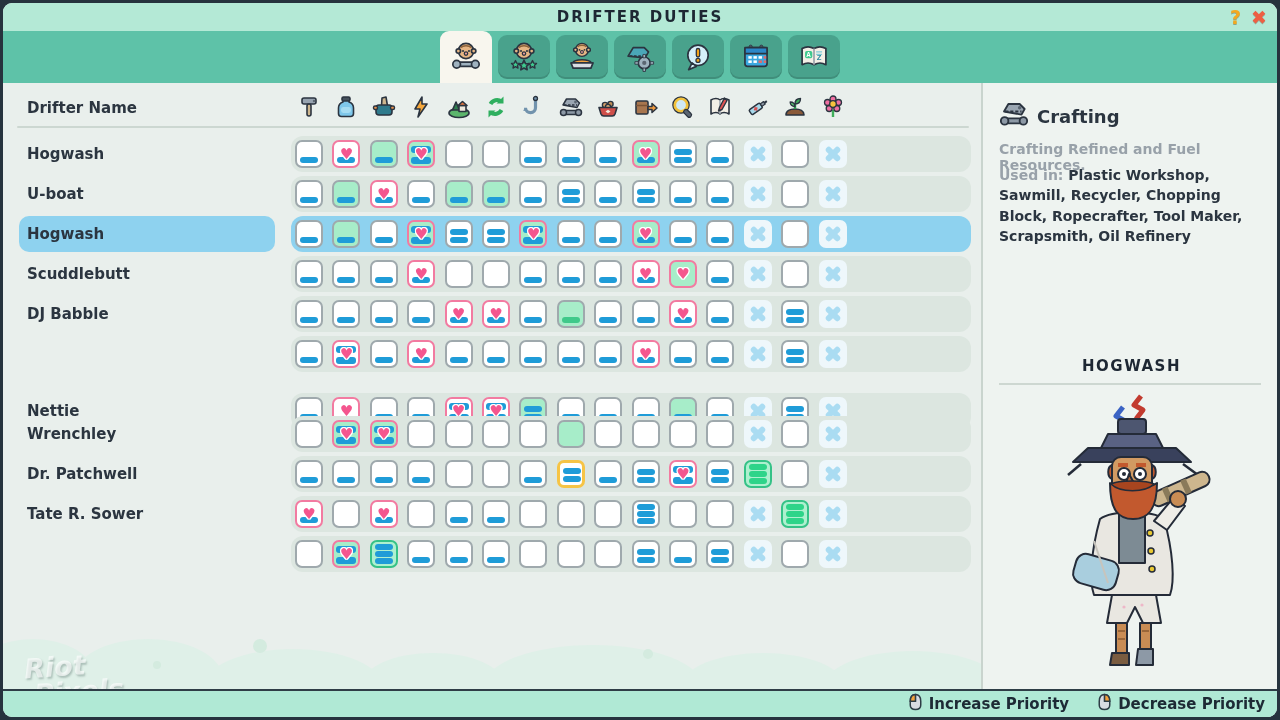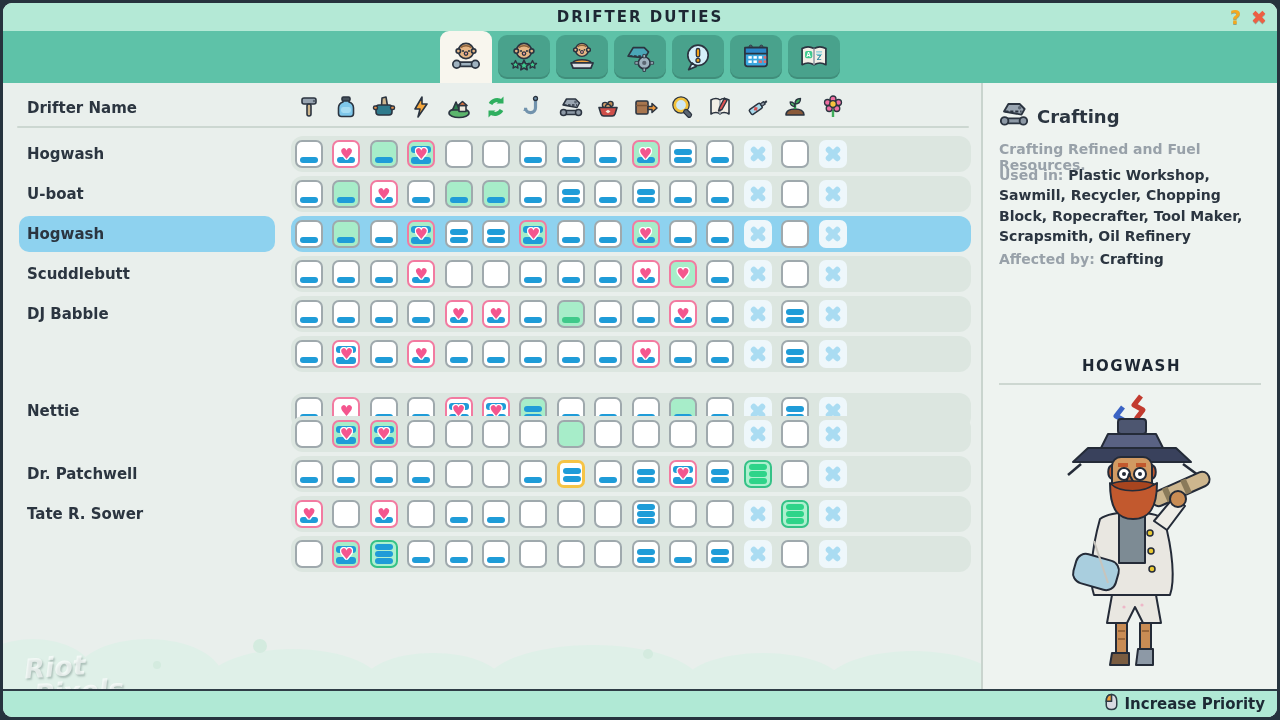--- a/index.html
+++ b/index.html
@@ -660,20 +660,21 @@
               <div class="bar" style="bottom: 3px;"></div>
               <div class="bar" style="bottom: 11px;"></div>
             </div>
             <div class="cell xcell" style="left: 527.6px;">
               <div class="xbarr xa"></div>
               <div class="xbarr xb"></div>
             </div>
           </div>
         </div>
         <div class="row" style="top: 331px;">
+          <div class="rowname">Wrenchley</div>
           <div class="pill">
             <div class="cell" style="left: 4px;"></div>
             <div class="cell pink green" style="left: 41.4px;">
               <div class="bar thick" style="bottom: 2px;"></div>
               <div class="bar thick" style="bottom: 13px;"></div>
               <span class="heart">♥</span>
             </div>
             <div class="cell pink green" style="left: 78.8px;">
               <div class="bar thick" style="bottom: 2px;"></div>
               <div class="bar thick" style="bottom: 13px;"></div>
@@ -870,23 +871,20 @@
    <path d="M5 10h13" stroke="#2b3440" stroke-width="1.5" stroke-dasharray="2.5 1.5"></path>
    <rect x="4" y="15.5" width="16" height="4" rx="2" fill="#8d99a6" stroke="#2b3440" stroke-width="1.5"></rect>
    <circle cx="4.5" cy="17.5" r="3" fill="#8d99a6" stroke="#2b3440" stroke-width="1.5"></circle>
    <circle cx="19.5" cy="17.5" r="3" fill="#8d99a6" stroke="#2b3440" stroke-width="1.5"></circle>
             </svg></span></span>
       <span class="dtitle">Crafting</span>
     </div>
     <div class="ddesc">Crafting Refined and Fuel Resources.</div>
     <div class="dused">
       <span>Used in:</span> <b>Plastic Workshop, Sawmill, Recycler, Chopping Block, Ropecrafter, Tool Maker, Scrapsmith, Oil Refinery</b>
-    </div>
-    <div class="daff">
-      <span>Affected by:</span> <b>Crafting</b>
     </div>
     <div class="charname">HOGWASH</div>
     <div class="charline"></div>
     <div class="charbox">
       <svg viewBox="0 0 200 290" width="206" height="290">
         <g stroke="#242b38" stroke-width="2" stroke-linejoin="round">
           <path d="M93 30l-9-5 7-9" fill="none" stroke="#3b63c4" stroke-width="5"></path>
           <path d="M104 28l7-9-9-5 7-9" fill="none" stroke="#c23b2f" stroke-width="5"></path>
           <rect x="86" y="28" width="28" height="15" rx="3" fill="#4d5670"></rect>
           <path d="M76 43h48l7 14H69z" fill="#596283"></path>
@@ -933,14 +931,22 @@
 
   <div class="footer">
     <div class="fbtn">
       <span id="mouseL"><svg viewBox="0 0 20 24" width="15" height="18">
             <path d="M10 2C5 2 3 6 3 11v5c0 4 3 6 7 6s7-2 7-6v-5c0-5-2-9-7-9z" fill="#d8dbe2" stroke="#2e3d46" stroke-width="2"></path>
             <path d="M10 2C5 2 3 6 3 11h7z" fill="#f2a13c" stroke="#2e3d46" stroke-width="2"></path>
             <path d="M10 2v9" stroke="#2e3d46" stroke-width="1.5"></path>
           </svg></span>
       <span>Increase Priority</span>
     </div>
+    <div class="fbtn">
+      <span id="mouseR"><svg viewBox="0 0 20 24" width="15" height="18">
+            <path d="M10 2C5 2 3 6 3 11v5c0 4 3 6 7 6s7-2 7-6v-5c0-5-2-9-7-9z" fill="#d8dbe2" stroke="#2e3d46" stroke-width="2"></path>
+            <path d="M10 2c5 0 7 4 7 9h-7z" fill="#f2a13c" stroke="#2e3d46" stroke-width="2"></path>
+            <path d="M10 2v9" stroke="#2e3d46" stroke-width="1.5"></path>
+          </svg></span>
+      <span>Decrease Priority</span>
+    </div>
   </div>
 </div>
 
 </body></html>

